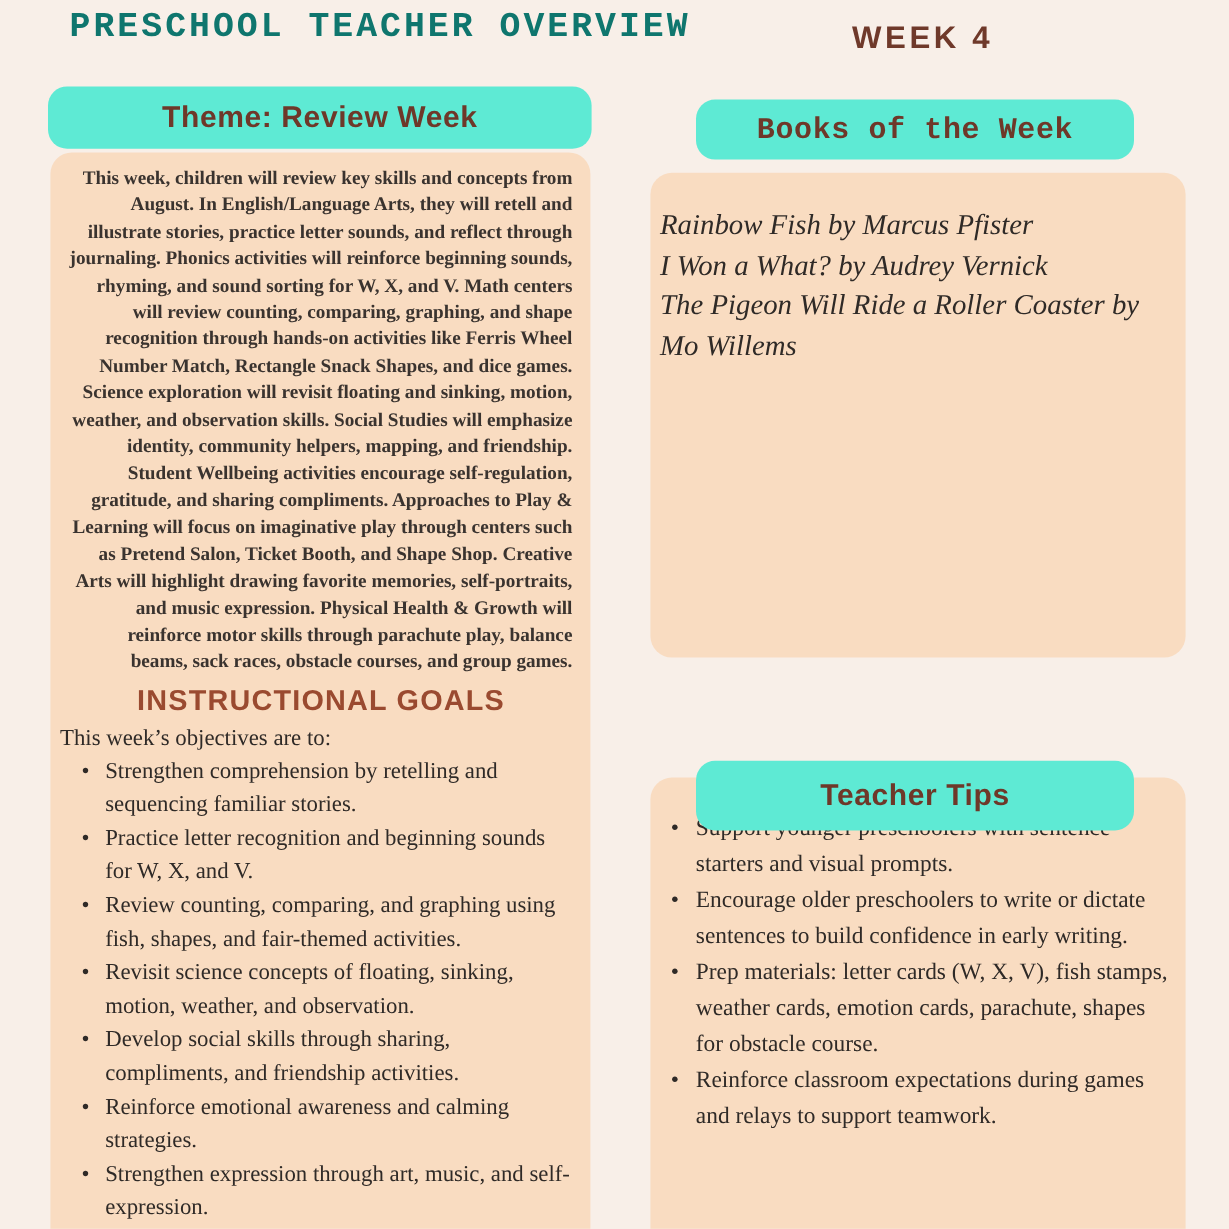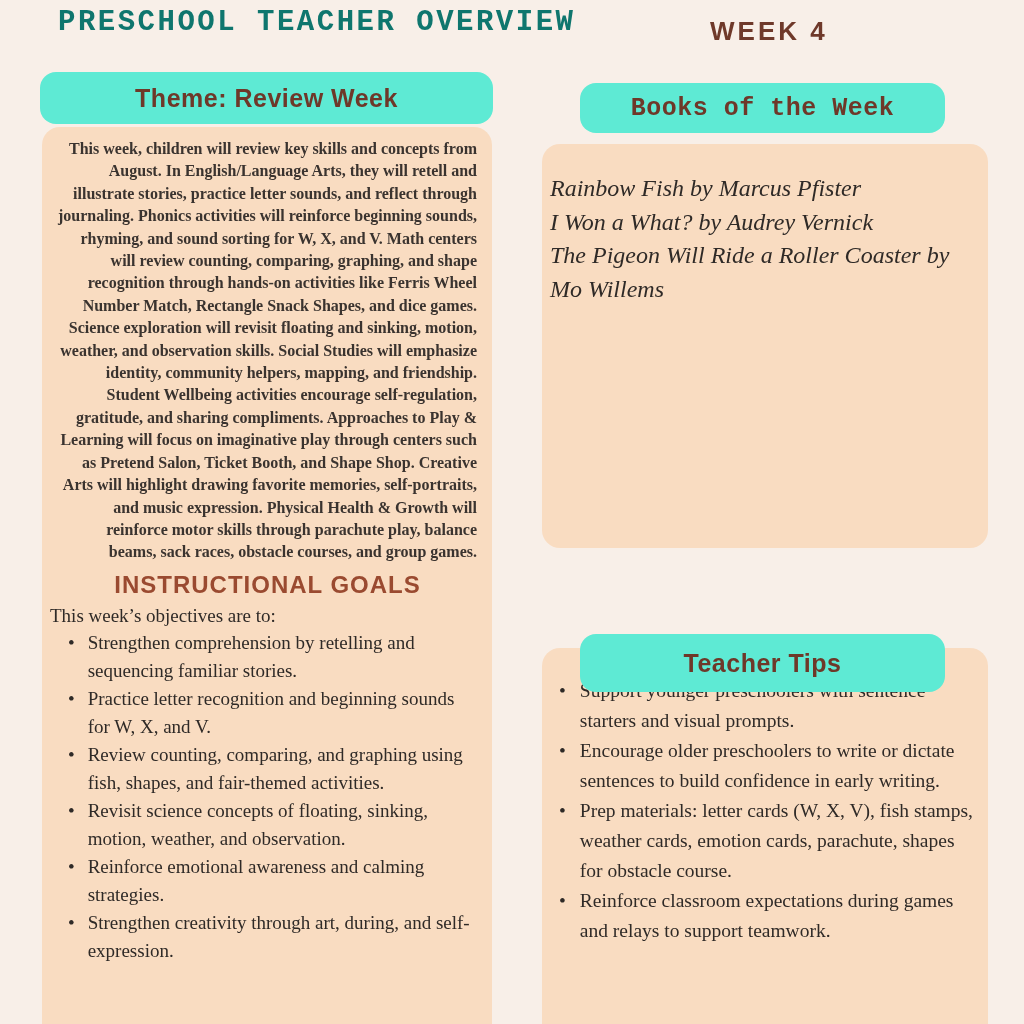--- a/index.html
+++ b/index.html
@@ -103,24 +103,27 @@
     <li>
         <span>Practice letter recognition and beginning sounds for W, X, and V.</span>
       </li>
     <li>
         <span>Review counting, comparing, and graphing using fish, shapes, and fair-themed activities.</span>
       </li>
     <li>
         <span>Revisit science concepts of floating, sinking, motion, weather, and observation.</span>
       </li>
     <li>
+        <span>Develop social skills through sharing, compliments, and friendship activities.</span>
+      </li>
+    <li>
         <span>Reinforce emotional awareness and calming strategies.</span>
       </li>
     <li>
-        <span>Strengthen creativity through art, during, and self-expression.</span>
+        <span>Strengthen expression through art, music, and self-expression.</span>
       </li>
   </ul>
 </div>
 
 <div class="pill pill-books">
   <span>Books of the Week</span>
 </div>
 
 <div class="panel panel-books">
   <div class="books-body">

